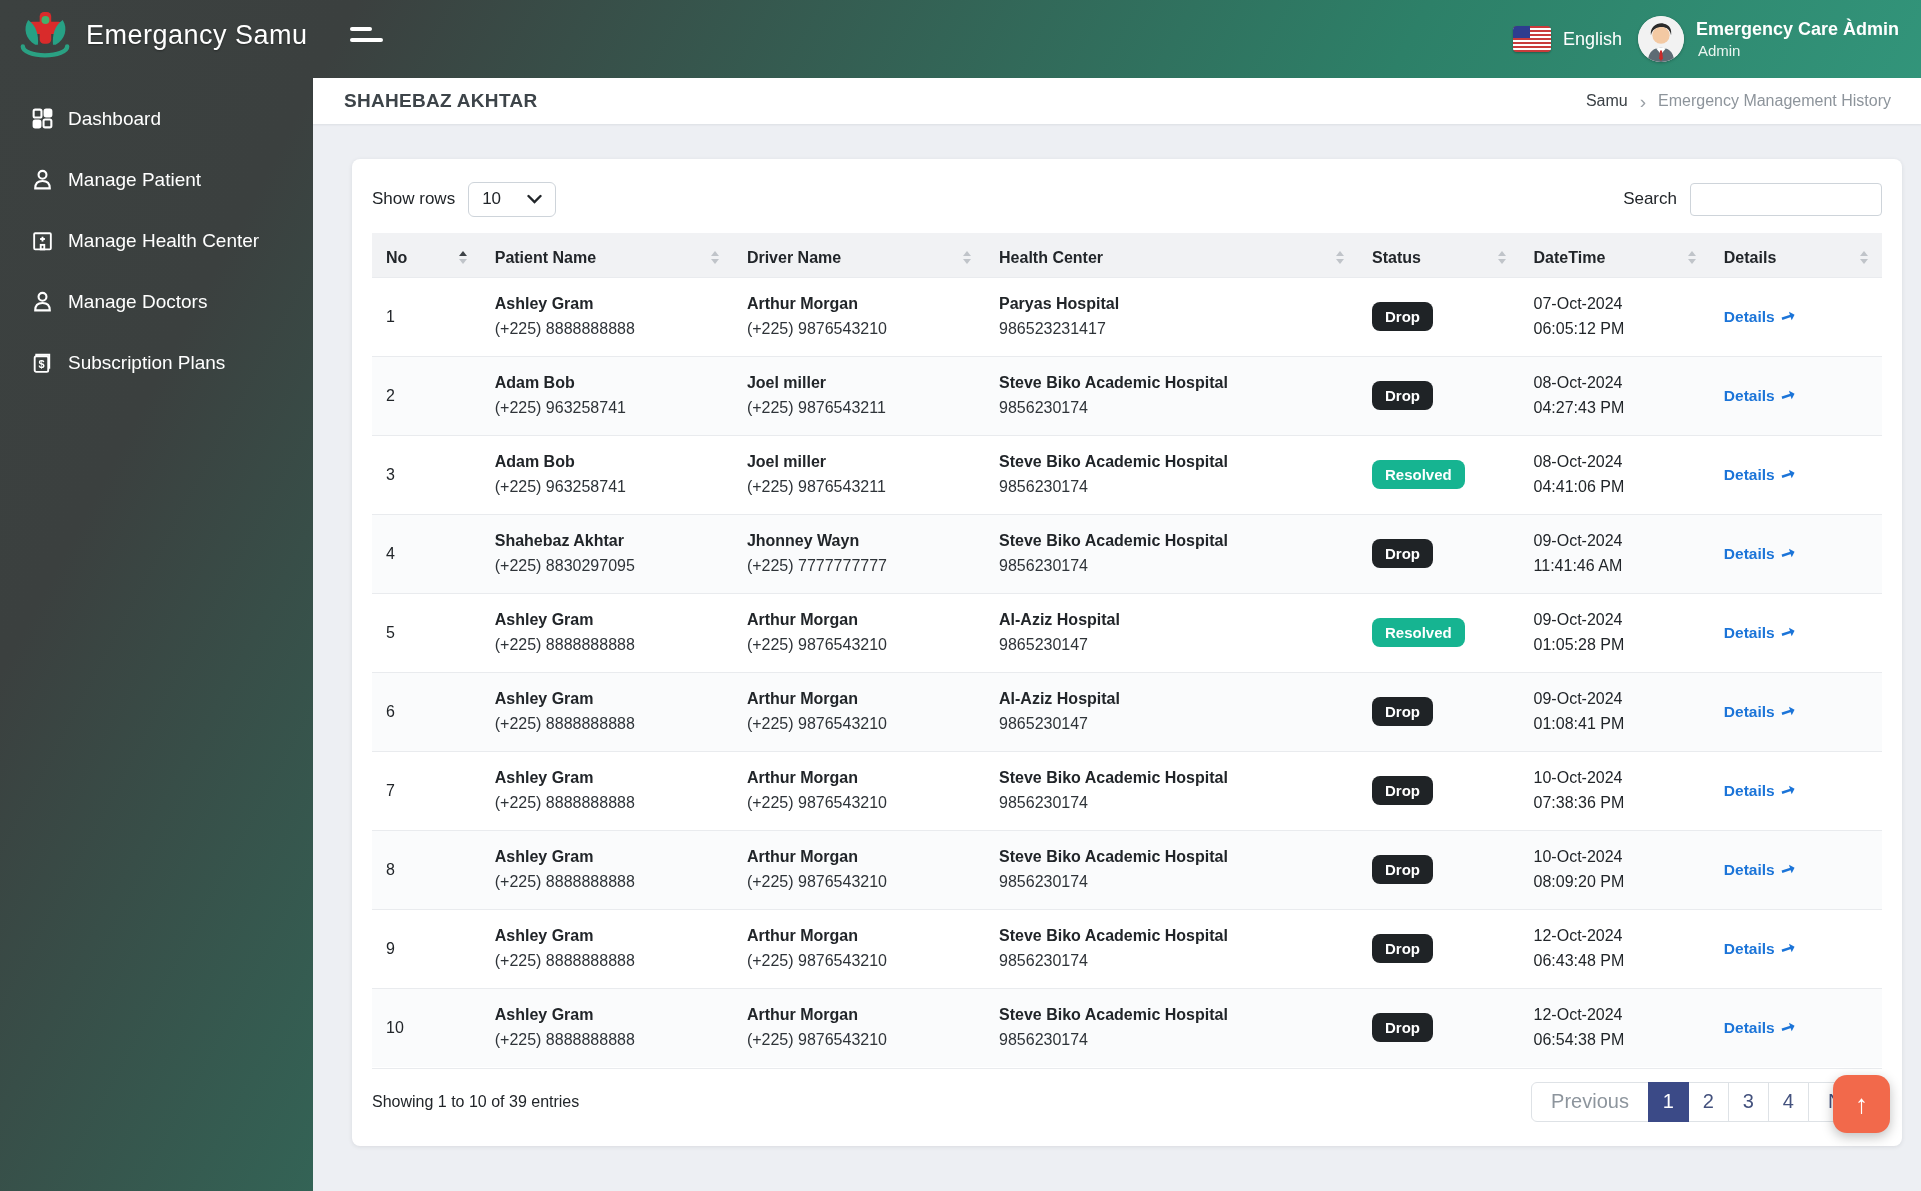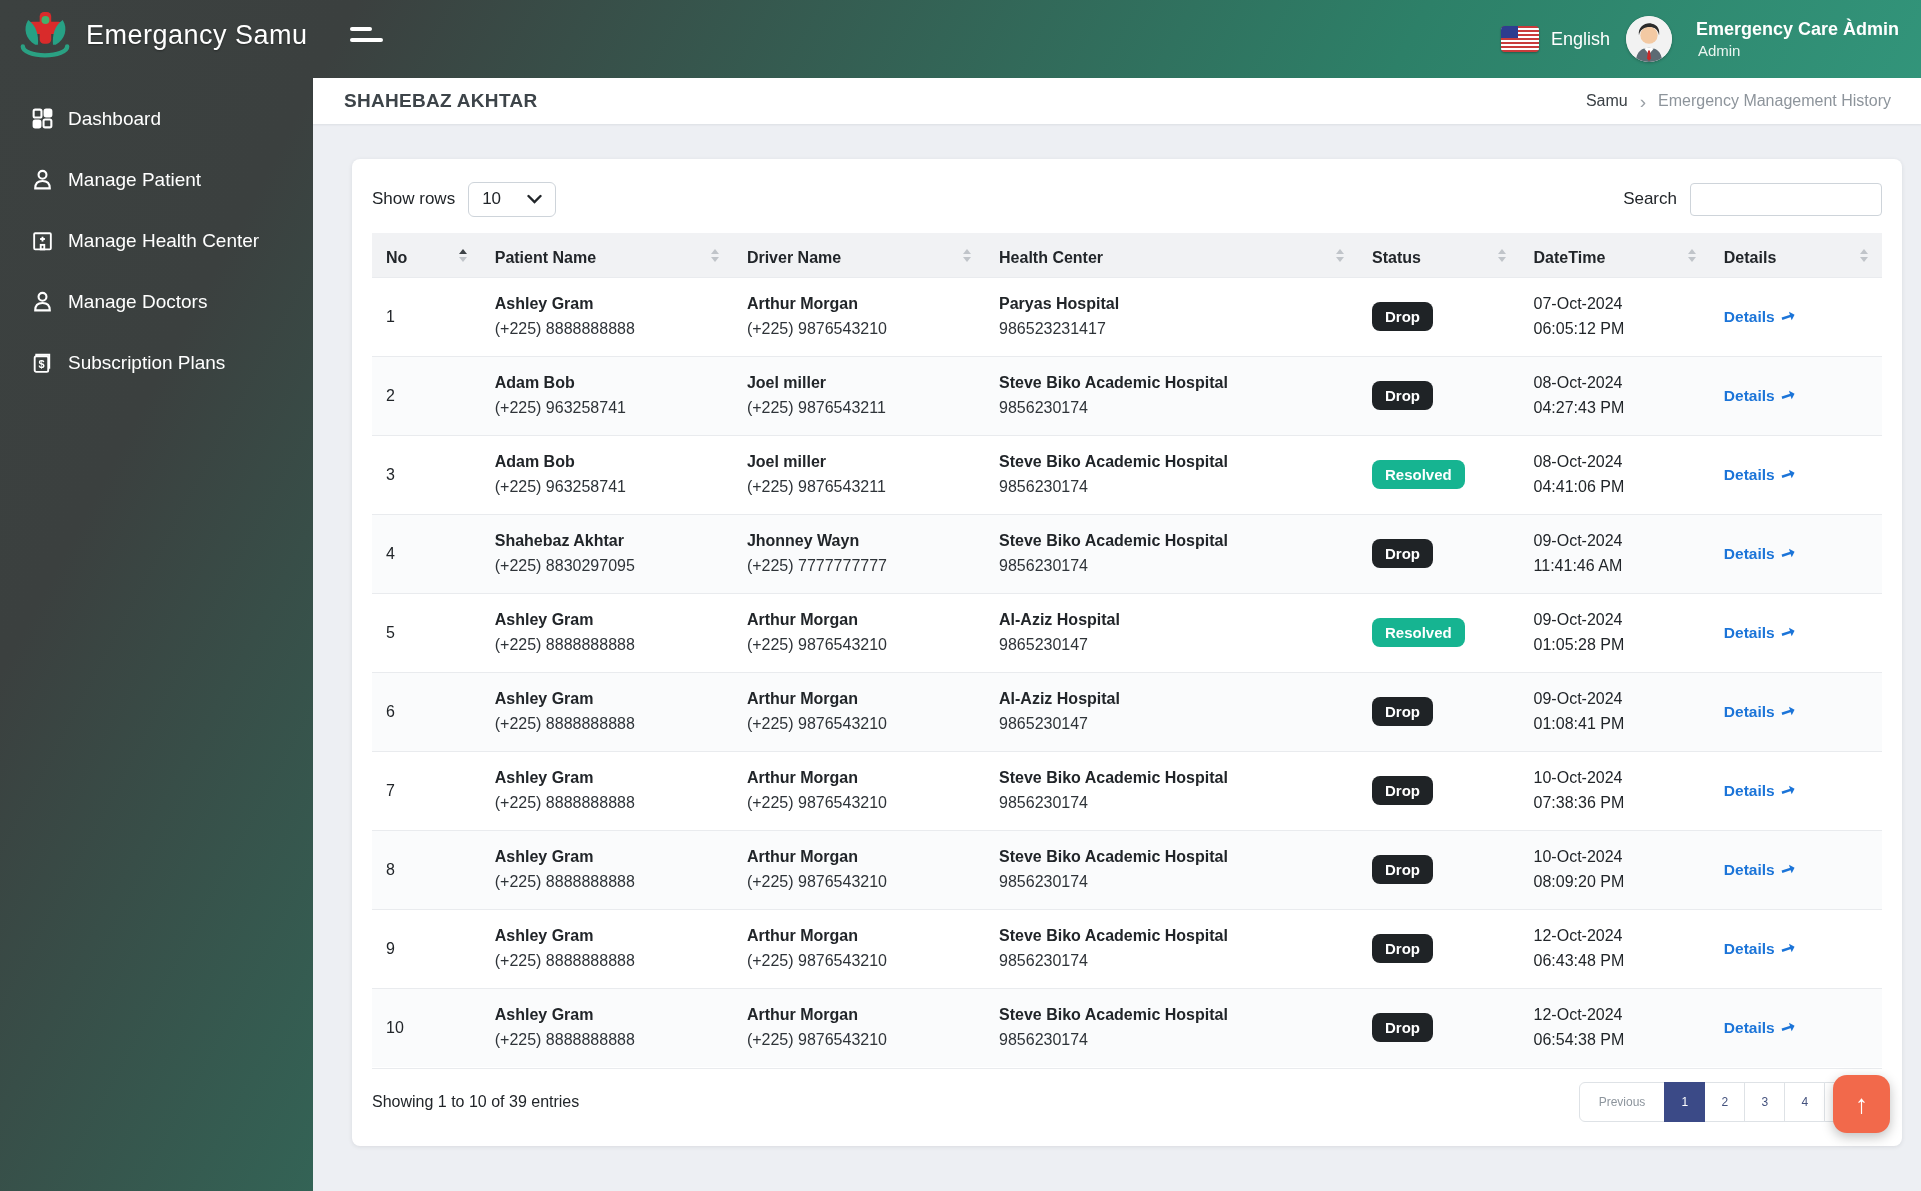--- a/index.html
+++ b/index.html
@@ -17,21 +17,21 @@
   .hamburger span { display:block; height:4px; border-radius:2px; background:#fff; margin-bottom:7px; }
   .hamburger .b1 { width:22px; }
   .hamburger .b2 { width:33px; }
   .top-right { position:absolute; right:22px; top:0; height:78px; display:flex; align-items:center; gap:16px; }
   .lang { display:flex; align-items:center; gap:12px; cursor:pointer; }
   .flag { width:38px; height:26px; border-radius:4px; position:relative; overflow:hidden;
           background:repeating-linear-gradient(#c93b3b 0 2px, #ffffff 2px 4px); box-shadow:0 1px 2px rgba(0,0,0,.3); }
   .flag::after { content:""; position:absolute; left:0; top:0; width:17px; height:12px; background:#2e3d8f;
           background-image:radial-gradient(#fff 12%, transparent 14%); background-size:4px 4px; }
   .lang-label { color:#fff; font-size:18px; }
-  .userbox { display:flex; align-items:center; gap:24px; cursor:pointer; }
+  .userbox { display:flex; align-items:center; gap:12px; cursor:pointer; }
   .avatar { width:46px; height:46px; border-radius:50%; background:#f4f4f4; overflow:hidden; flex:0 0 auto; box-shadow:0 1px 3px rgba(0,0,0,.25); }
   .user-name { color:#fff; font-size:18px; font-weight:bold; line-height:1.2; }
   .user-role { color:#eaf4f0; font-size:15px; margin-top:2px; margin-left:2px; }
   
   .sidebar { position:absolute; top:78px; left:0; width:313px; bottom:0; padding-top:10px; }
   .nav-item { display:flex; align-items:center; gap:13px; height:61px; padding:0 30px; color:#fff; font-size:19px; cursor:pointer; }
   .nav-item.active { background:#2c302f; }
   .nav-icon { width:25px; height:25px; flex:0 0 auto; }
   
   .main { position:absolute; left:313px; top:78px; right:0; bottom:0; background:#edeff3; }
@@ -50,40 +50,40 @@
   .ctrl-label { font-size:17px; color:#212529; }
   .select { margin-left:13px; width:88px; height:35px; border:1px solid #ced4da; border-radius:6px; background:#fff;
             display:flex; align-items:center; justify-content:space-between; padding:0 13px; font-size:17px; color:#212529; cursor:pointer; }
   .search-wrap { margin-left:auto; display:flex; align-items:center; gap:13px; }
   .search-wrap input { width:192px; height:33px; border:1px solid #ced4da; border-radius:4px; font-size:16px; padding:0 10px;
             font-family:"Liberation Sans", sans-serif; }
   
   table { width:100%; border-collapse:collapse; table-layout:fixed; }
   thead th { background:#f1f2f4; height:44px; font-size:16px; font-weight:bold; color:#22262a; text-align:left;
              padding:0 14px; cursor:pointer; }
-  .hwrap { display:flex; align-items:flex-start; justify-content:space-between;margin-top:6px; }
+  .hwrap { display:flex; align-items:center; justify-content:space-between;margin-top:6px; }
   .sorters { display:flex; flex-direction:column; gap:3px; }
   .cu { width:0; height:0; border-left:4px solid transparent; border-right:4px solid transparent; border-bottom:5px solid #c0c4c9; }
   .cd { width:0; height:0; border-left:4px solid transparent; border-right:4px solid transparent; border-top:5px solid #c0c4c9; }
   th.sorted .cu { border-bottom-color:#3e4347; }
   tbody td { border-top:1px solid #e9ebee; padding:13px 14px; vertical-align:middle; font-size:16px; color:#212529; height:79px; }
   tbody tr:nth-child(even) { background:#fafbfc; }
   .l1 { font-weight:bold; margin-bottom:7px; }
   .l2 { color:#2e3338; }
   .dt1 { margin-bottom:7px; }
   .badge { display:inline-block; padding:6px 13px; border-radius:8px; color:#fff; font-weight:bold; font-size:15px; }
   .badge.drop { background:var(--status-drop-bg, #1f2326); }
   .badge.resolved { background:var(--status-resolved-bg, #16b491); }
   .details { color:var(--link-blue, #1b74d8); font-weight:bold; font-size:15.5px; text-decoration:none; display:inline-flex; align-items:center; gap:6px; cursor:pointer; }
   .details .arr { display:inline-block; transform:rotate(-18deg); font-size:17px; }
   
   .card-footer { display:flex; align-items:center; justify-content:space-between; height:66px; border-top:1px solid #e9ebee; margin-top:1px; }
   .summary { font-size:16px; color:#212529; }
   .pagination { display:flex; margin-right:-7px; }
-  .pagination button { height:40px; border:1px solid #dee2e6; background:#fff; font-size:12px; color:#44527e;
+  .pagination button { height:40px; border:1px solid #dee2e6; background:#fff; font-size:20px; color:#44527e;
             font-family:"Liberation Sans", sans-serif; margin-left:-1px; cursor:pointer; }
   .pg-prev { color:#8d959d !important; border-radius:6px 0 0 6px; padding:0 19px; }
   .pg-next { border-radius:0 6px 6px 0; padding:0 19px; }
   .page-btn { width:41px; padding:0; }
   .page-btn.active { background:var(--pagination-active-bg, #3b4a87); border-color:var(--pagination-active-bg, #3b4a87); color:#fff; position:relative; }
   .fab { position:absolute; right:31px; bottom:58px; width:57px; height:58px; border-radius:14px; border:none;
          background:var(--fab-orange, #f2694b); color:#fff; font-size:26px; font-weight:bold; cursor:pointer;
          box-shadow:0 4px 12px rgba(0,0,0,.25); z-index:5; }
 </style>
 </head>

